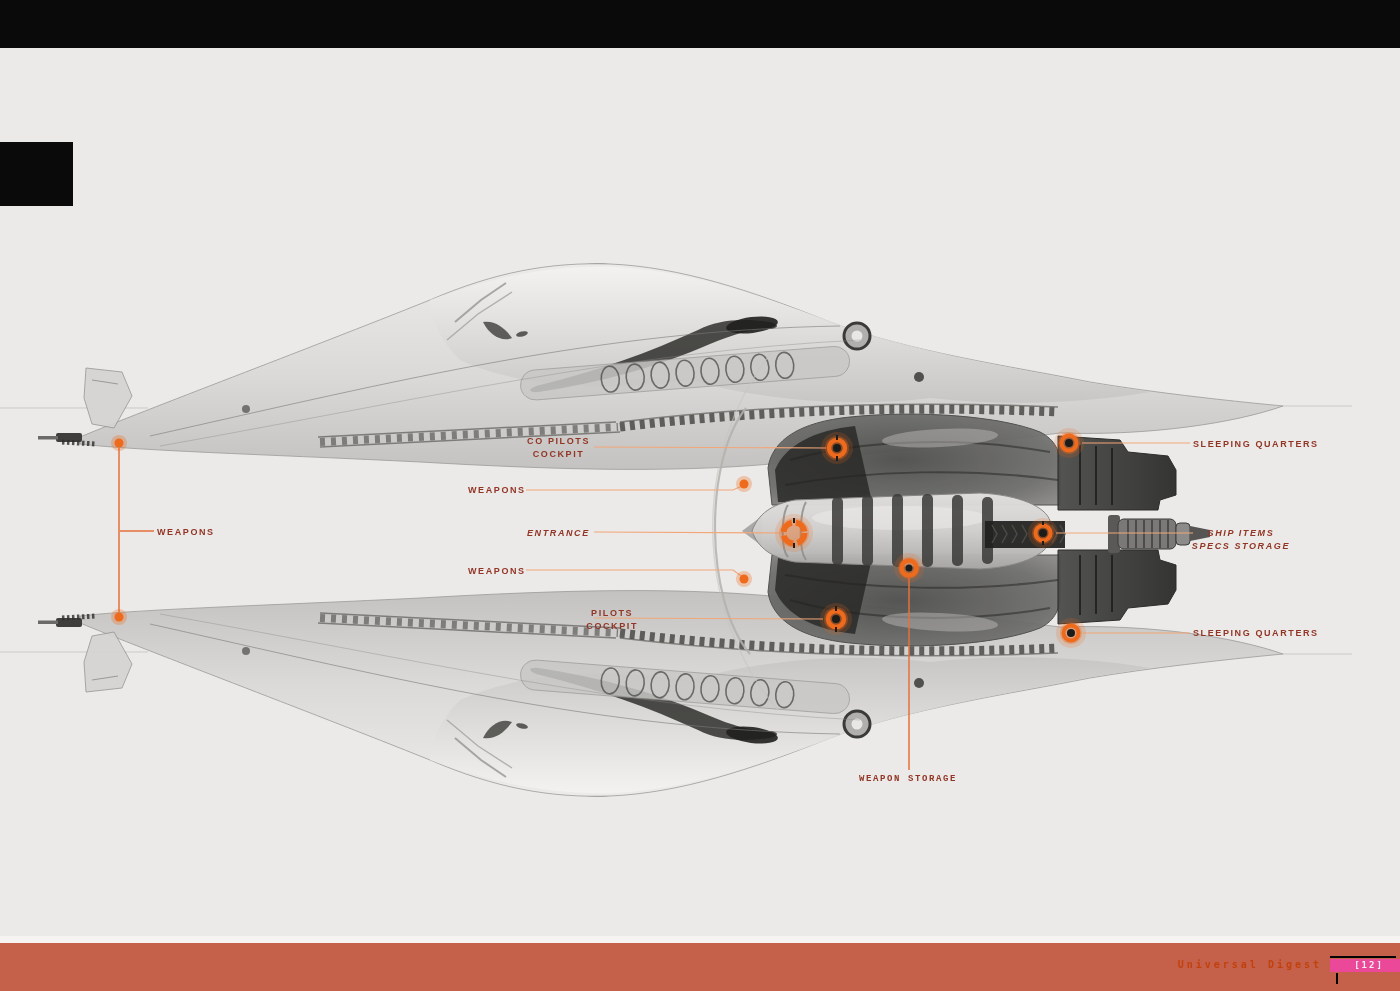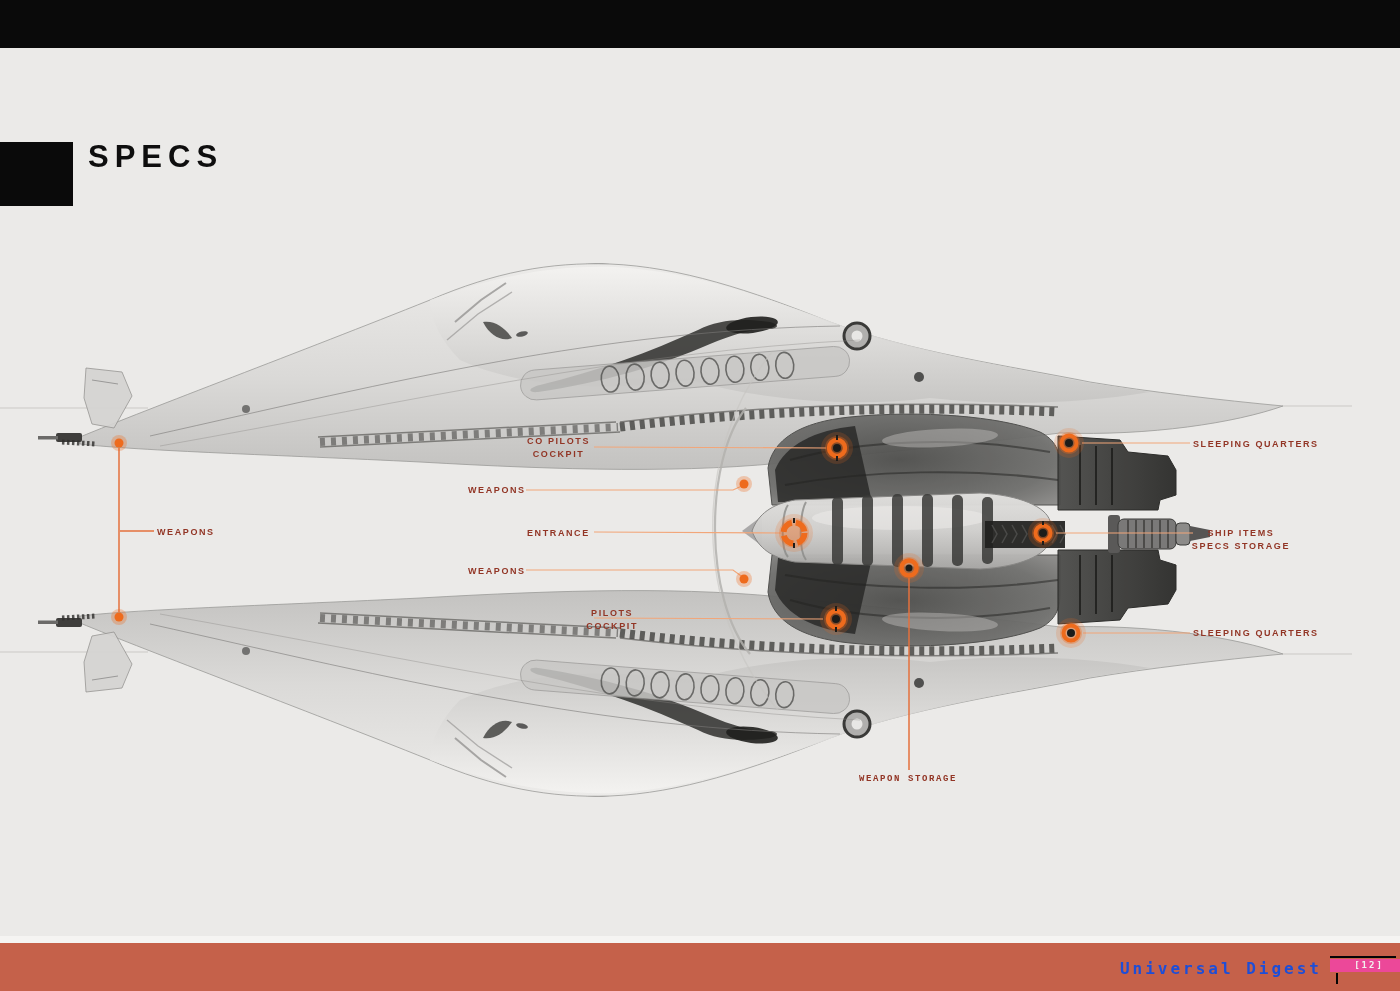--- a/index.html
+++ b/index.html
@@ -7,22 +7,22 @@
     width:1400px;height:991px;position:relative;overflow:hidden;
     background:#ebeae8;
     font-family:"Liberation Sans",sans-serif;
   }
   
   .top-bar{position:absolute;left:0;top:0;width:1400px;height:48px;background:#0a0a0a;}
   .footer-highlight{position:absolute;left:0;top:936px;width:1400px;height:7px;background:#f5f4f2;}
   .footer-bar{position:absolute;left:0;top:943px;width:1400px;height:48px;background:#c5614a;}
   .footer-pub{
     position:absolute;top:959px;right:78px;
-    font-family:"DejaVu Sans Mono",monospace;font-weight:bold;font-size:16px;
-    letter-spacing:3px;color:#1d4ed8;white-space:nowrap;
+    font-family:"DejaVu Sans Mono",monospace;font-weight:bold;font-size:10px;
+    letter-spacing:3px;color:#c2410c;white-space:nowrap;
   }
   .footer-rule{position:absolute;left:1330px;top:956px;width:66px;height:2px;background:#050505;}
   .footer-pageno{
     position:absolute;left:1330px;top:959px;width:78px;height:13px;background:#ec4899;
     color:#f2f1ef;font-family:"DejaVu Sans Mono",monospace;font-weight:bold;font-size:9px;
     letter-spacing:2px;text-align:center;line-height:13px;
   }
   .footer-tick{position:absolute;left:1336px;top:973px;width:2px;height:11px;background:#050505;}
 
   
@@ -38,36 +38,35 @@
 
   
   .lbl{
     position:absolute;font-size:9px;font-weight:bold;letter-spacing:1.6px;
     color:#923525;white-space:nowrap;line-height:12.5px;
   }
   .lbl.r{text-align:center;}
   .lbl-weapons-left   {left:157px;top:526px;}
   .lbl-co-pilots      {right:810px;top:435px;}
   .lbl-weapons-upper  {left:468px;top:484px;}
-  .lbl-entrance       {left:527px;top:527px;}
+  .lbl-entrance       {left:527px;top:527px;font-style:italic;}
   .lbl-weapons-lower  {left:468px;top:565px;}
   .lbl-pilots         {right:762px;top:607px;}
   .lbl-sleeping-upper {left:1193px;top:438px;}
-  .lbl-ship-items     {right:110px;top:527px;}
+  .lbl-ship-items     {right:110px;top:527px;font-style:italic;}
   .lbl-sleeping-lower {left:1193px;top:627px;}
   .lbl-weapon-storage {left:859px;top:773px;font-family:Liberation Mono, monospace;}
 </style>
 </head>
 <body>
 
 <div class="top-bar"></div>
 
 <div class="title-square"></div>
 <div class="page-title">
-  <div>SPECS</div>
 </div>
 
 <svg class="ship-stage" viewBox="0 0 1400 991" xmlns="http://www.w3.org/2000/svg">
   <defs>
     <linearGradient id="wingG" x1="0" y1="0" x2="0" y2="1">
       <stop offset="0" stop-color="#eceбе9"></stop>
       <stop offset="0" stop-color="#ecebe9"></stop>
       <stop offset="0.55" stop-color="#d9d8d6"></stop>
       <stop offset="1" stop-color="#c0bfbd"></stop>
     </linearGradient>

